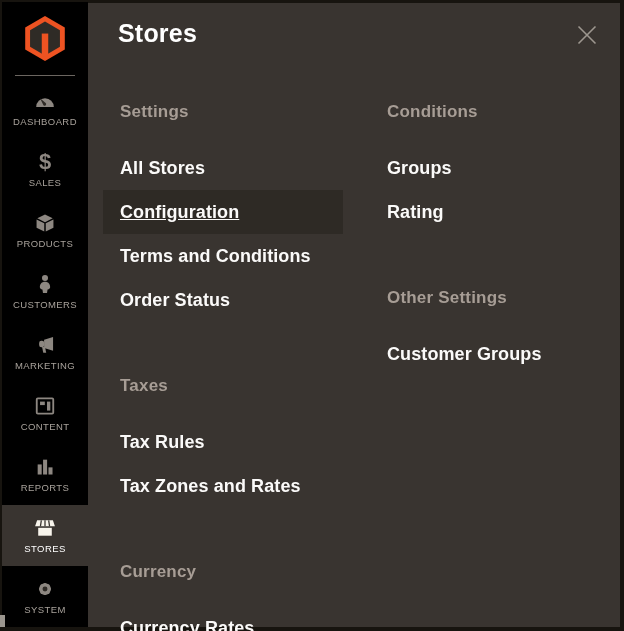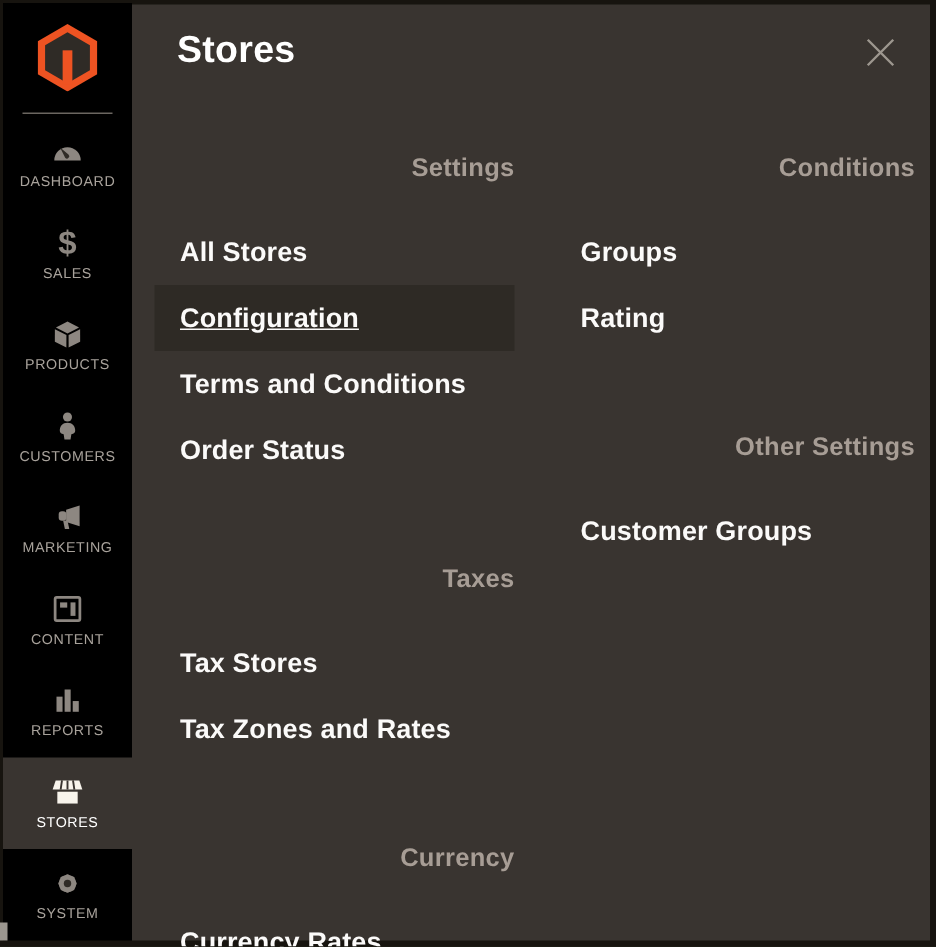--- a/index.html
+++ b/index.html
@@ -24,21 +24,21 @@
   
   .flyout { position:absolute; left:88px; top:3px; right:4px; bottom:4px; background:#393430; }
   .flyout-title { position:absolute; left:30px; top:16px; font-size:25px; font-weight:700; color:#ffffff; letter-spacing:.2px; }
   .close-btn { position:absolute; right:20px; top:19px; width:26px; height:26px; background:none; border:none; cursor:pointer; padding:0; }
   .close-btn svg { display:block; }
 
   .col { position:absolute; top:99px; width:240px; }
   .col-1 { left:15px; }
   .col-2 { left:282px; }
 
-  .menu-section { margin-bottom:54px;text-align:right; }
+  .menu-section { margin-bottom:54px; }
   .section-title { font-size:17px; font-weight:700; color:#a79d95; line-height:20px; padding-left:17px; margin-bottom:24px; letter-spacing:.2px; }
   .menu-list { list-style:none; }
   .menu-item { height:44px; display:flex; align-items:center; padding:0 17px; font-size:18px; font-weight:600; color:#fbfaf9; letter-spacing:.1px; cursor:pointer; }
   .menu-item.active { background:#2e2a25;text-decoration:underline; }
 
   
   .scroll-frag { position:absolute; left:0; top:615px; width:5px; height:12px; background:#9b968f; }
 </style>
 </head>
 <body>
@@ -168,21 +168,21 @@
           <li class="menu-item">All Stores</li>
           <li class="menu-item active">Configuration</li>
           <li class="menu-item">Terms and Conditions</li>
           <li class="menu-item">Order Status</li>
         </ul>
       </div>
 
       <div class="menu-section">
         <h3 class="section-title">Taxes</h3>
         <ul class="menu-list">
-          <li class="menu-item">Tax Stores</li>
+          <li class="menu-item">Tax Rules</li>
           <li class="menu-item">Tax Zones and Rates</li>
         </ul>
       </div>
 
       <div class="menu-section">
         <h3 class="section-title">Currency</h3>
         <ul class="menu-list">
           <li class="menu-item">Currency Rates</li>
         </ul>
       </div>

